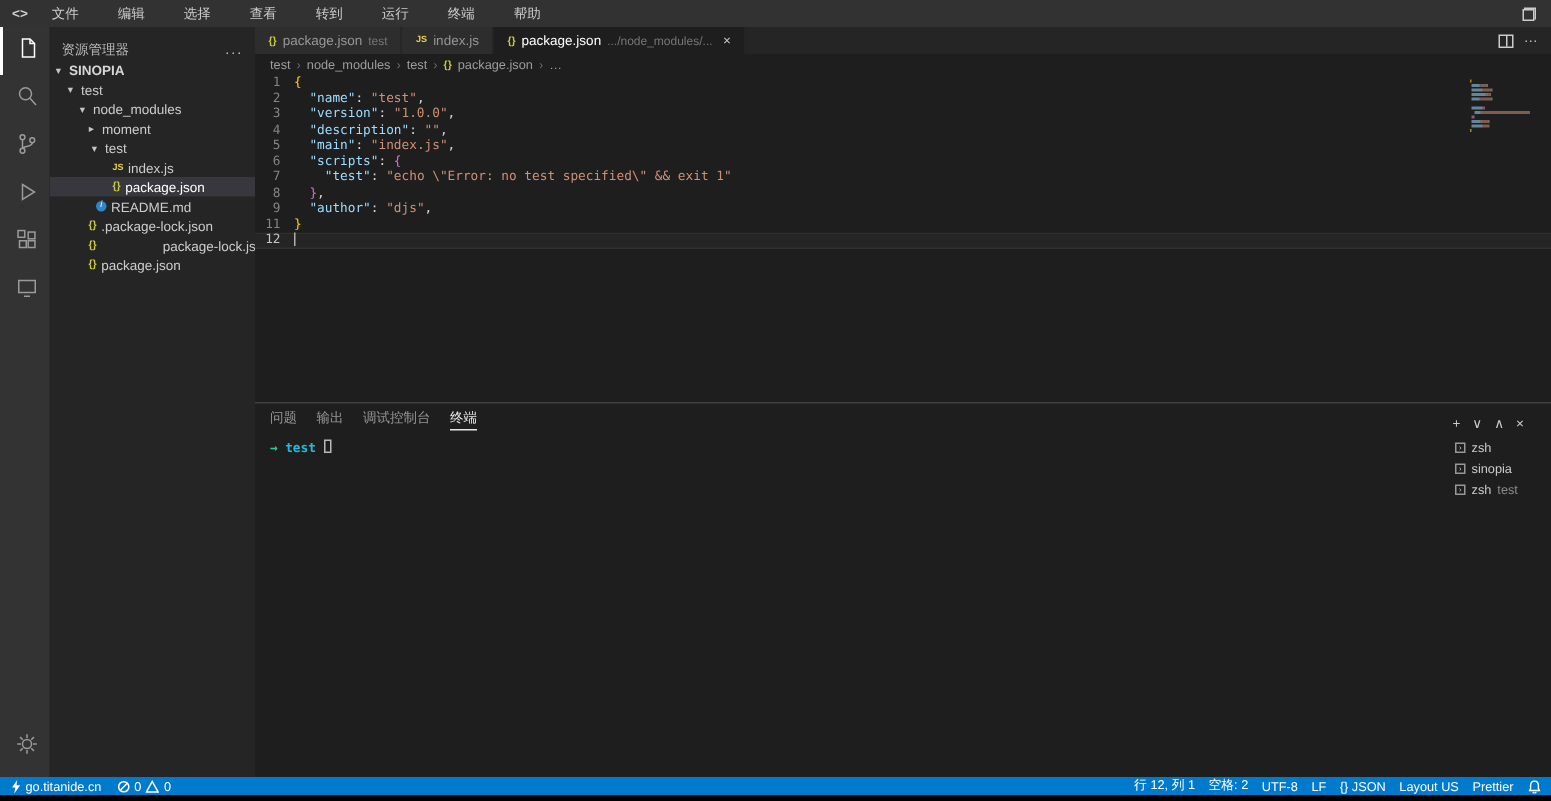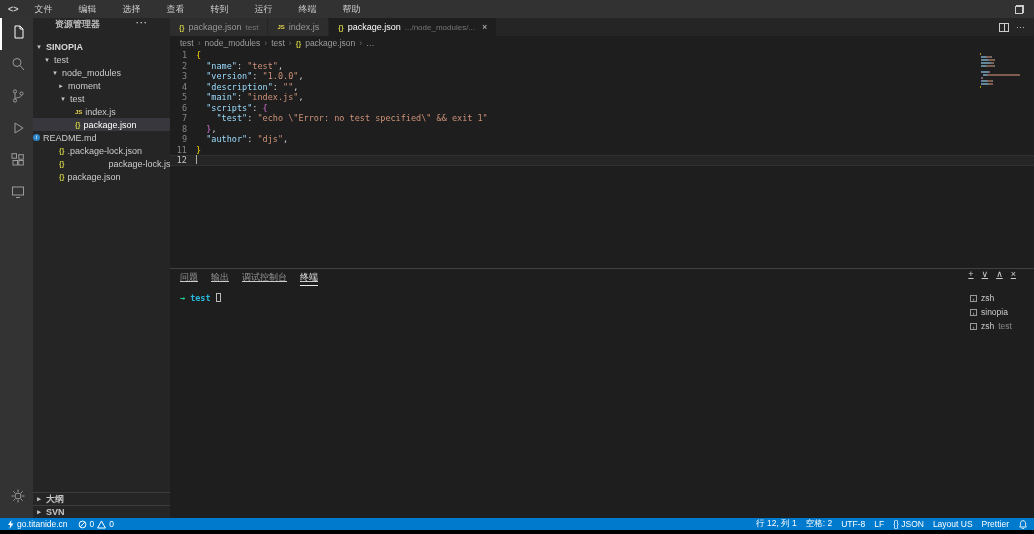--- a/index.html
+++ b/index.html
@@ -20,21 +20,21 @@
   
   .activitybar{position:absolute;top:18px;bottom:16px;left:0;width:33px;background:#333333;display:flex;flex-direction:column;align-items:stretch;z-index:4;}
   .ab-item{height:32px;display:flex;align-items:center;justify-content:center;border-left:2px solid transparent;cursor:pointer;}
   .ab-item svg{stroke:#9b9b9b;fill:none;stroke-width:1;}
   .ab-item.active{border-left-color:#ffffff;}
   .ab-item.active svg{stroke:#ffffff;}
   .ab-gear{margin-top:auto;margin-bottom:4px;}
 
   
   .sidebar{position:absolute;top:18px;bottom:16px;left:33px;width:137px;background:#252526;font-size:9px;overflow:hidden;}
-  .sb-header{height:22px;display:flex;align-items:flex-start;justify-content:space-between;padding:0 22px;color:#bbbbbb;font-weight:bold;}
+  .sb-header{height:22px;display:flex;align-items:flex-end;justify-content:space-between;padding:0 8px;color:#bbbbbb;}
   .sb-dots{color:#cccccc;cursor:pointer;letter-spacing:1px;}
   .tree-item{height:13px;display:flex;align-items:center;gap:3px;white-space:nowrap;cursor:pointer;}
   .tree-item.selected{background:#37373d;color:#ffffff;}
   .chev{width:8px;font-size:7px;color:#c5c5c5;text-align:center;flex:none;}
   .lbl.bold{font-weight:bold;color:#d7d7d7;}
   .fi{flex:none;display:inline-flex;align-items:center;justify-content:center;}
   .fi-js{color:#e8d44d;font-size:6px;font-weight:bold;}
   .fi-json{color:#cbcb41;font-size:7px;font-weight:bold;}
   .fi-info{width:7px;height:7px;border-radius:50%;background:#2f86c9;color:#fff;font-size:6px;line-height:7px;font-style:italic;}
   .sb-bottom{position:absolute;bottom:0;left:0;right:0;}
@@ -69,21 +69,21 @@
   .tk-b2{color:#da70d6;}
   .lens{color:#999999;font-size:7.5px;font-family:"Liberation Sans",sans-serif;padding-left:9px;cursor:pointer;}
   .caret{display:inline-block;width:1px;height:9px;background:#aeafad;vertical-align:-1px;}
 
   .minimap{position:absolute;top:3px;right:10px;width:44px;}
   .mm-row{height:2px;margin-bottom:1px;white-space:nowrap;font-size:0;}
   .mm-row span{display:inline-block;height:2px;}
 
   
   .panel{position:absolute;left:0;right:0;bottom:0;height:250px;border-top:1px solid #414141;background:#1e1e1e;}
-  .panel-header{height:18px;display:flex;align-items:flex-start;gap:13px;padding:0 10px;font-size:9px;text-decoration:underline;}
+  .panel-header{height:18px;display:flex;align-items:flex-end;gap:13px;padding:0 10px;font-size:9px;}
   .ptab{color:#969696;cursor:pointer;line-height:16px;}
   .ptab.active{color:#e7e7e7;border-bottom:1px solid #e7e7e7;}
   .panel-actions{margin-left:auto;display:flex;gap:8px;color:#cccccc;font-size:9px;padding-right:8px;}
   .panel-actions span{cursor:pointer;}
   .panel-body{position:absolute;top:18px;left:0;right:0;bottom:0;}
   .terminal{padding:6px 0 0 10px;font-family:"DejaVu Sans Mono",monospace;font-size:8.5px;}
   .t-arrow{color:#23d18b;font-weight:bold;}
   .t-cmd{color:#29b8db;font-weight:bold;margin-left:5px;}
   .t-caret{display:inline-block;width:5px;height:9px;border:1px solid #b9b9b9;margin-left:5px;vertical-align:-1px;}
   .term-list{position:absolute;top:0;right:0;bottom:0;width:72px;padding-top:4px;}
@@ -196,45 +196,35 @@
           <span class="lbl">test</span>
         </div>
         <div class="tree-item" style="padding-left: 42px;">
           <span class="fi fi-js">JS</span>
           <span class="lbl">index.js</span>
         </div>
         <div class="tree-item selected" style="padding-left: 42px;">
           <span class="fi fi-json">{}</span>
           <span class="lbl">package.json</span>
         </div>
-        <div class="tree-item" style="">
+        <div class="tree-item" style=" margin-left: 31px;">
           <span class="fi fi-info">i</span>
           <span class="lbl">README.md</span>
         </div>
         <div class="tree-item" style="padding-left: 26px;">
           <span class="fi fi-json">{}</span>
           <span class="lbl">.package-lock.json</span>
         </div>
         <div class="tree-item" style="padding-left: 26px; gap: 44px;">
           <span class="fi fi-json">{}</span>
           <span class="lbl">package-lock.json</span>
         </div>
         <div class="tree-item" style="padding-left: 26px;">
           <span class="fi fi-json">{}</span>
           <span class="lbl">package.json</span>
-        </div>
-      </div>
-    <div class="sb-bottom">
-        <div class="sb-section">
-          <span class="chev">▸</span>
-          <span>大纲</span>
-        </div>
-        <div class="sb-section">
-          <span class="chev">▸</span>
-          <span>SVN</span>
         </div>
       </div>
   </div>
 
   <div class="editor">
     <div class="tabbar">
       <div class="tabs">
           <div class="tab">
             <span class="fi fi-json">{}</span>
             <span>package.json</span>

